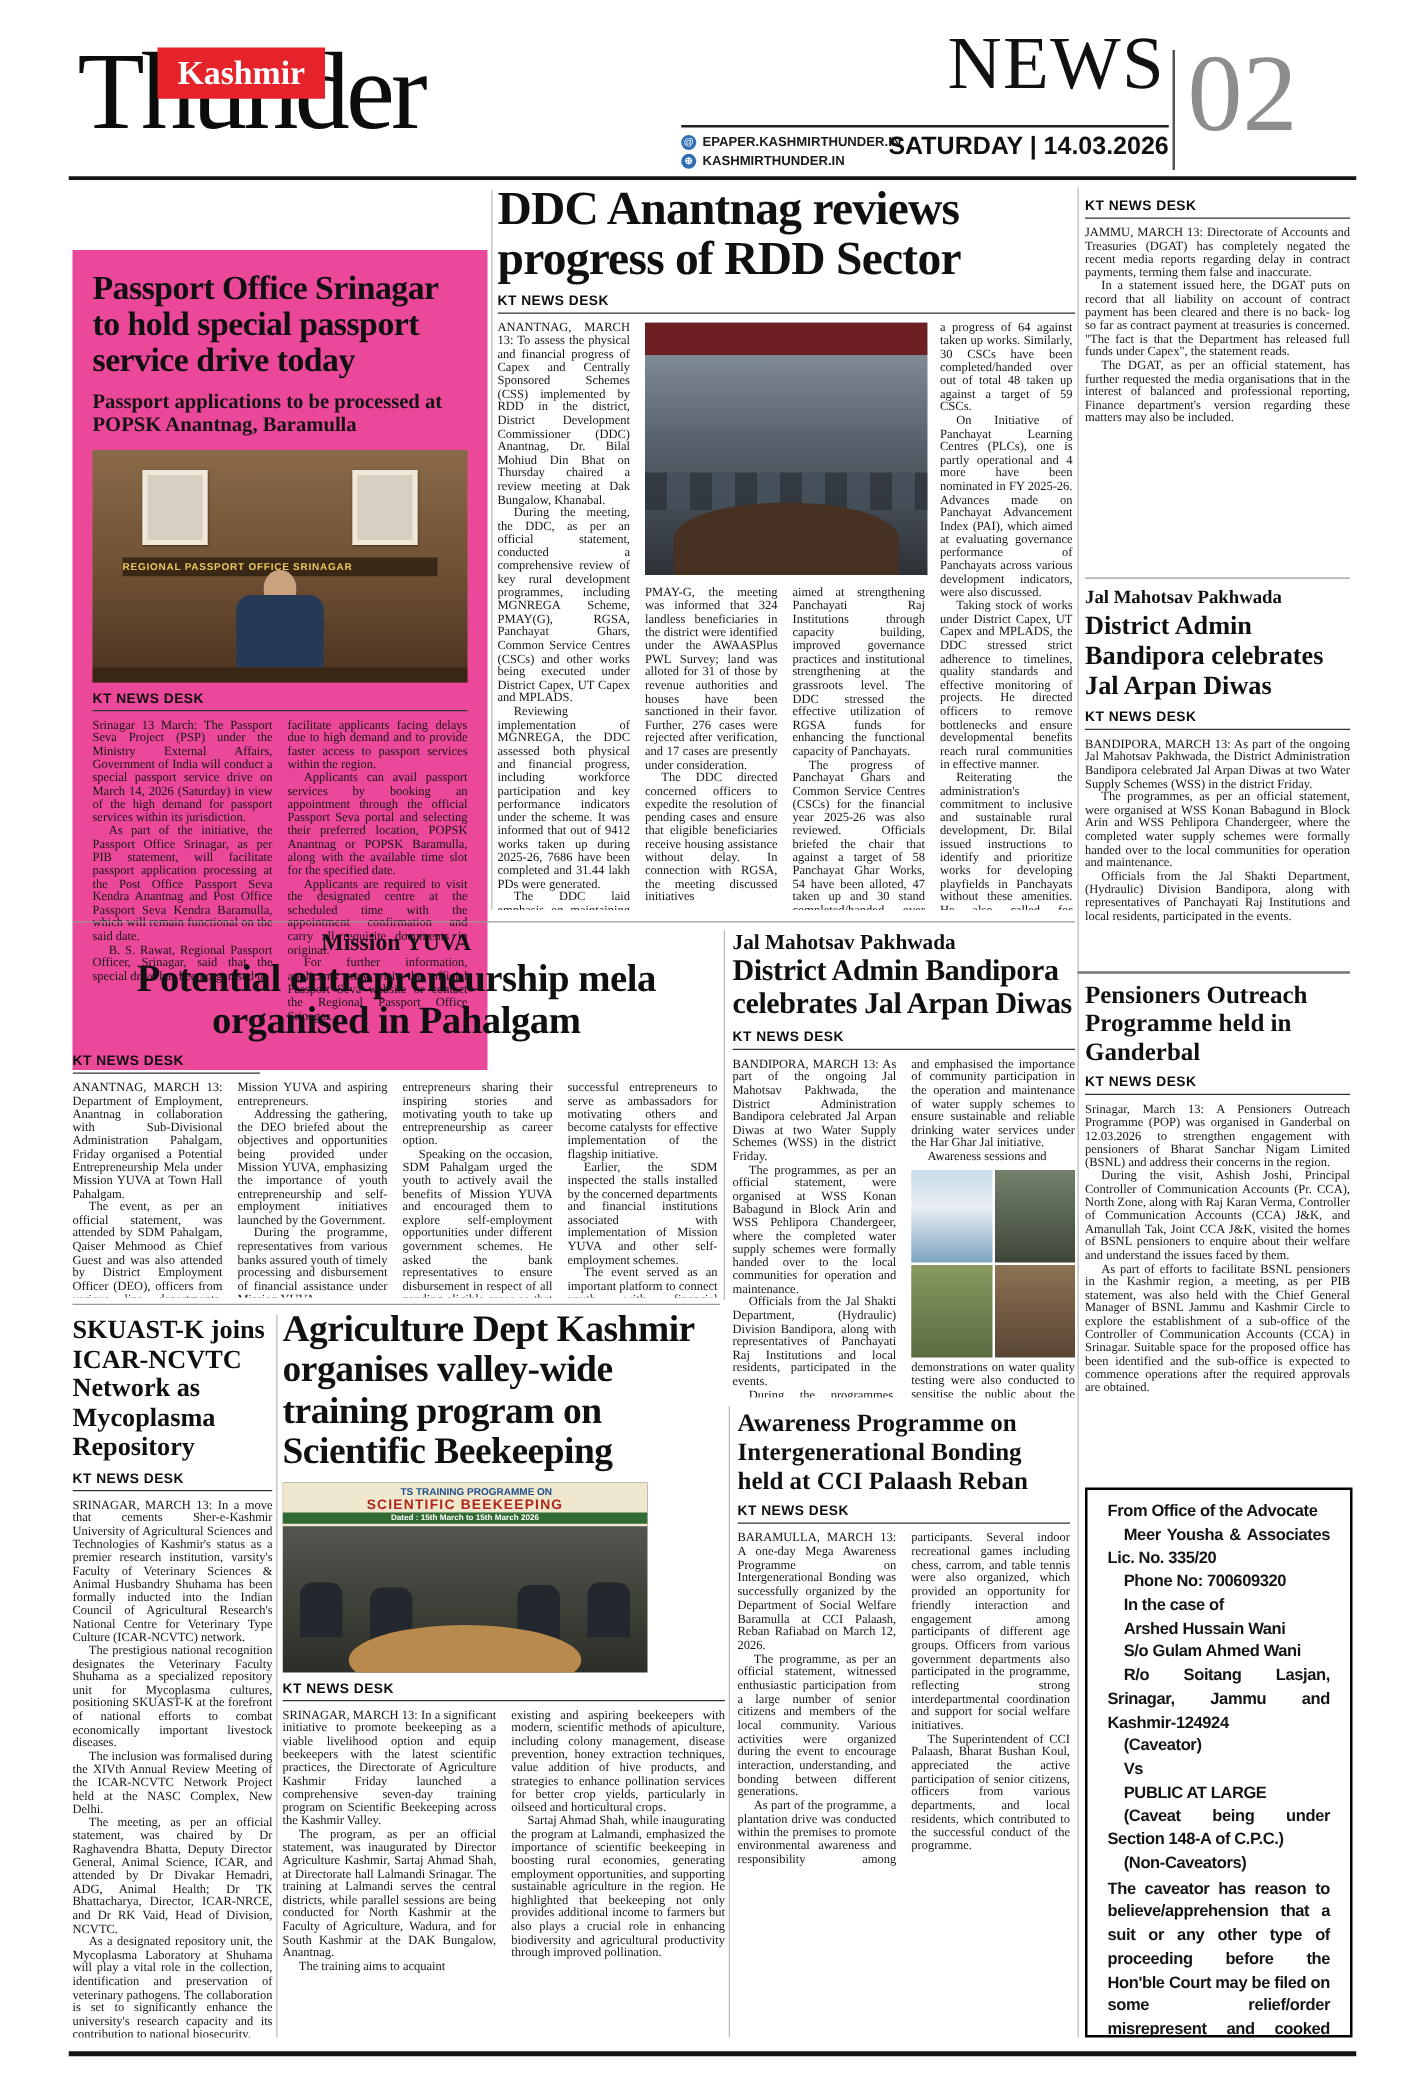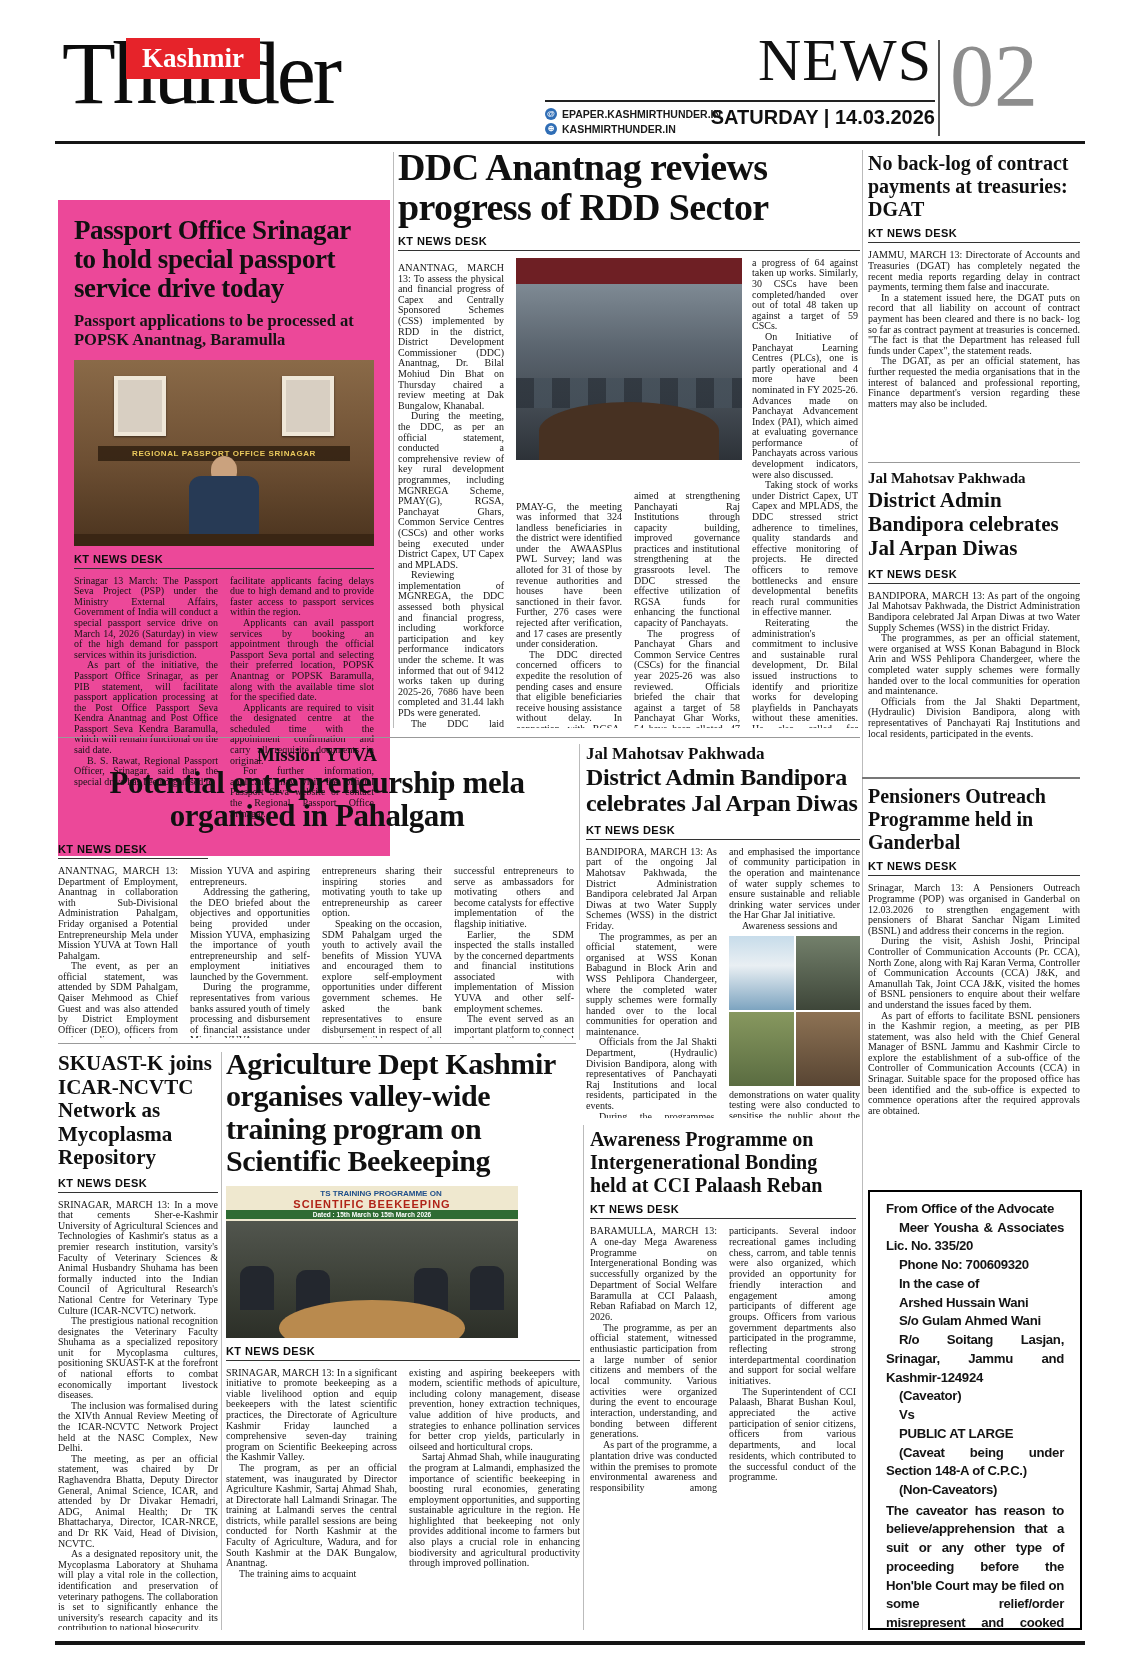--- a/index.html
+++ b/index.html
@@ -6,21 +6,21 @@
   body{
     width:1140px;height:1669px;position:relative;background:#ffffff;
     font-family:"Liberation Serif", serif;color:#141414;overflow:hidden;
   }
   .abs{position:absolute;}
   
   .brand{position:absolute;left:62px;top:30px;width:360px;height:108px;}
   .brand-name{font-size:88px;line-height:1.0;letter-spacing:-3px;color:#0c0c0c;font-weight:400;}
   .brand-badge{position:absolute;left:64px;top:8px;background:#e6232a;color:#fff;
     font-size:27px;font-weight:700;padding:5px 16px;z-index:2;}
-  .mast-news{position:absolute;left:700px;top:26px;width:232px;text-align:right;
+  .mast-news{position:absolute;left:700px;top:16px;width:232px;text-align:right;
     font-size:60px;letter-spacing:1px;color:#111;}
   .mast-divider{position:absolute;left:938px;top:40px;width:2px;height:96px;background:#555;}
   .mast-page{position:absolute;left:950px;top:32px;font-size:88px;line-height:1;color:#8d8d8d;}
   .mast-rule{position:absolute;left:545px;top:100px;width:390px;height:2px;background:#222;}
   .mast-date{position:absolute;left:690px;top:106px;width:245px;text-align:right;
     font-family:"Liberation Sans",sans-serif;font-weight:700;font-size:20px;color:#101010;}
   .mast-urls{position:absolute;left:545px;top:108px;width:190px;
     font-family:"Liberation Sans",sans-serif;font-weight:700;font-size:10.5px;color:#1a1a1a;}
   .mast-url{display:flex;align-items:center;gap:5px;margin-bottom:3px;}
   .url-ico{display:inline-block;width:12px;height:12px;border-radius:50%;
@@ -44,30 +44,30 @@
   .passport-box{left:58px;top:152px;width:332px;height:656px;background:#ec4899;
     padding:16px;box-sizing:border-box;overflow:hidden;margin-top:48px;}
   .passport-head{font-size:27px;line-height:1.07;letter-spacing:-.4px;}
   .passport-sub{font-size:16.5px;line-height:1.18;font-weight:700;margin-top:8px;}
   .photo-passport{position:relative;width:100%;height:186px;margin-top:10px;
     background:linear-gradient(180deg,#8a6a48 0%,#6d4f33 55%,#4a331e 100%);overflow:hidden;}
   .pp-portrait{position:absolute;top:16px;width:44px;height:52px;background:#d8cfc2;
     border:4px solid #efe7d8;box-shadow:0 1px 2px rgba(0,0,0,.5);}
   .pp-sign{position:absolute;left:8%;right:8%;top:86px;background:rgba(40,26,12,.75);
     color:#e9c85c;font-family:"Liberation Sans",sans-serif;font-weight:700;font-size:8px;
-    text-align:center;padding:3px 0;letter-spacing:.6px;}
+    padding:3px 0;letter-spacing:.6px;}
   .pp-person{position:absolute;left:50%;bottom:12px;transform:translateX(-50%);
     width:70px;height:58px;background:#273a55;border-radius:12px 12px 0 0;}
   .pp-head{position:absolute;left:50%;bottom:62px;transform:translateX(-50%);
     width:26px;height:28px;background:#caa27e;border-radius:50% 50% 40% 40%;}
   .pp-desk{position:absolute;left:0;right:0;bottom:0;height:12px;background:#3a2614;}
   
   .ddc{left:398px;top:148px;width:462px;height:580px;overflow:hidden;}
   .ddc-head{font-size:38px;line-height:1.05;letter-spacing:-.6px;}
-  .ddc-body{position:relative;margin-top:2px;align-items:center;}
+  .ddc-body{position:relative;margin-top:2px;}
   .ddc-col{width:106px;flex:0 0 106px;}
   .pad-photo{padding-top:212px;}
   .photo-ddc{position:absolute;left:118px;top:0;width:226px;height:202px;overflow:hidden;
     background:linear-gradient(180deg,#8d99a3 0%,#5a646e 45%,#2d3238 100%);}
   .ddc-curtain{position:absolute;left:0;top:0;width:100%;height:26px;background:#6e1f24;}
   .ddc-table{position:absolute;left:10%;bottom:0;width:80%;height:58px;background:#4a3künst;
     background:#473122;border-radius:50% 50% 0 0;}
   .ddc-row{position:absolute;left:0;bottom:52px;width:100%;height:30px;
     background:repeating-linear-gradient(90deg,#2c333b 0 18px,#45505a 18px 36px);opacity:.8;}
   .rail-art{position:absolute;left:868px;width:212px;overflow:hidden;}
@@ -211,21 +211,20 @@
     <div class="photo-ddc">
       <div class="ddc-curtain"></div>
       <div class="ddc-row"></div>
       <div class="ddc-table"></div>
     </div>
   </div>
 </div>
 <div class="vrule v-rail"></div>
 
 <div class="rail-art dgat">
-  <div class="headline dgat-head">No back-log of contract payments at treasuries: DGAT</div>
   <div class="byline">KT NEWS DESK</div>
   <div class="body-text">
       <p class="para">JAMMU, MARCH 13: Directorate of Accounts and Treasuries (DGAT) has completely negated the recent media reports regarding delay in contract payments, terming them false and inaccurate.</p>
       <p class="para">In a statement issued here, the DGAT puts on record that all liability on account of contract payment has been cleared and there is no back- log so far as contract payment at treasuries is concerned. "The fact is that the Department has released full funds under Capex", the statement reads.</p>
       <p class="para">The DGAT, as per an official statement, has further requested the media organisations that in the interest of balanced and professional reporting, Finance department's version regarding these matters may also be included.</p>
     </div>
 </div>
 <div class="hrule rail-div1"></div>
 
 <div class="rail-art jal-rail">

